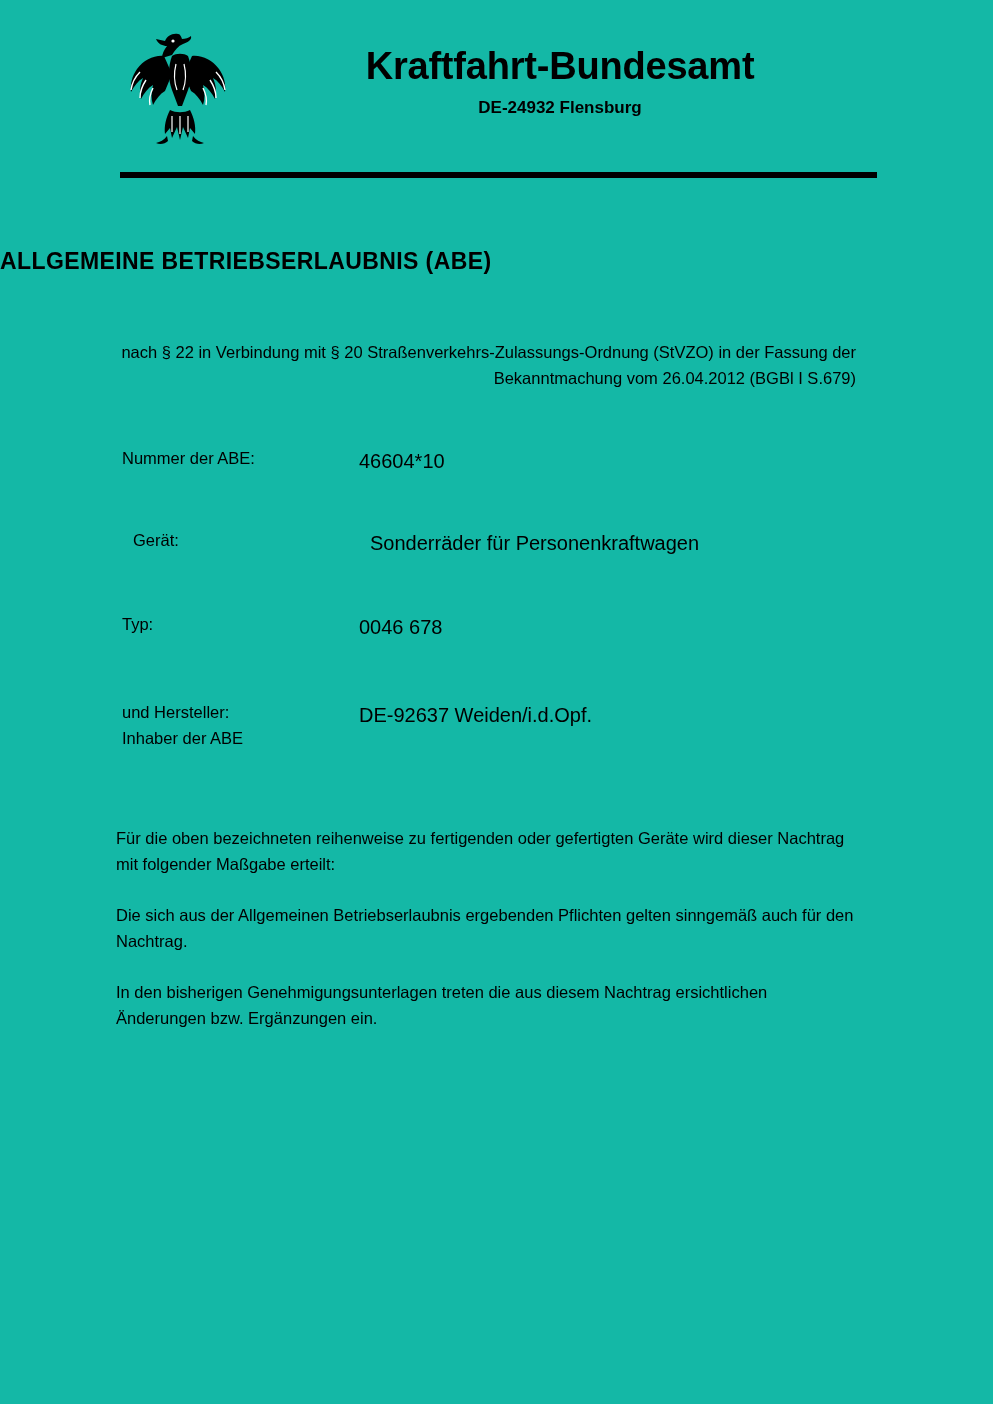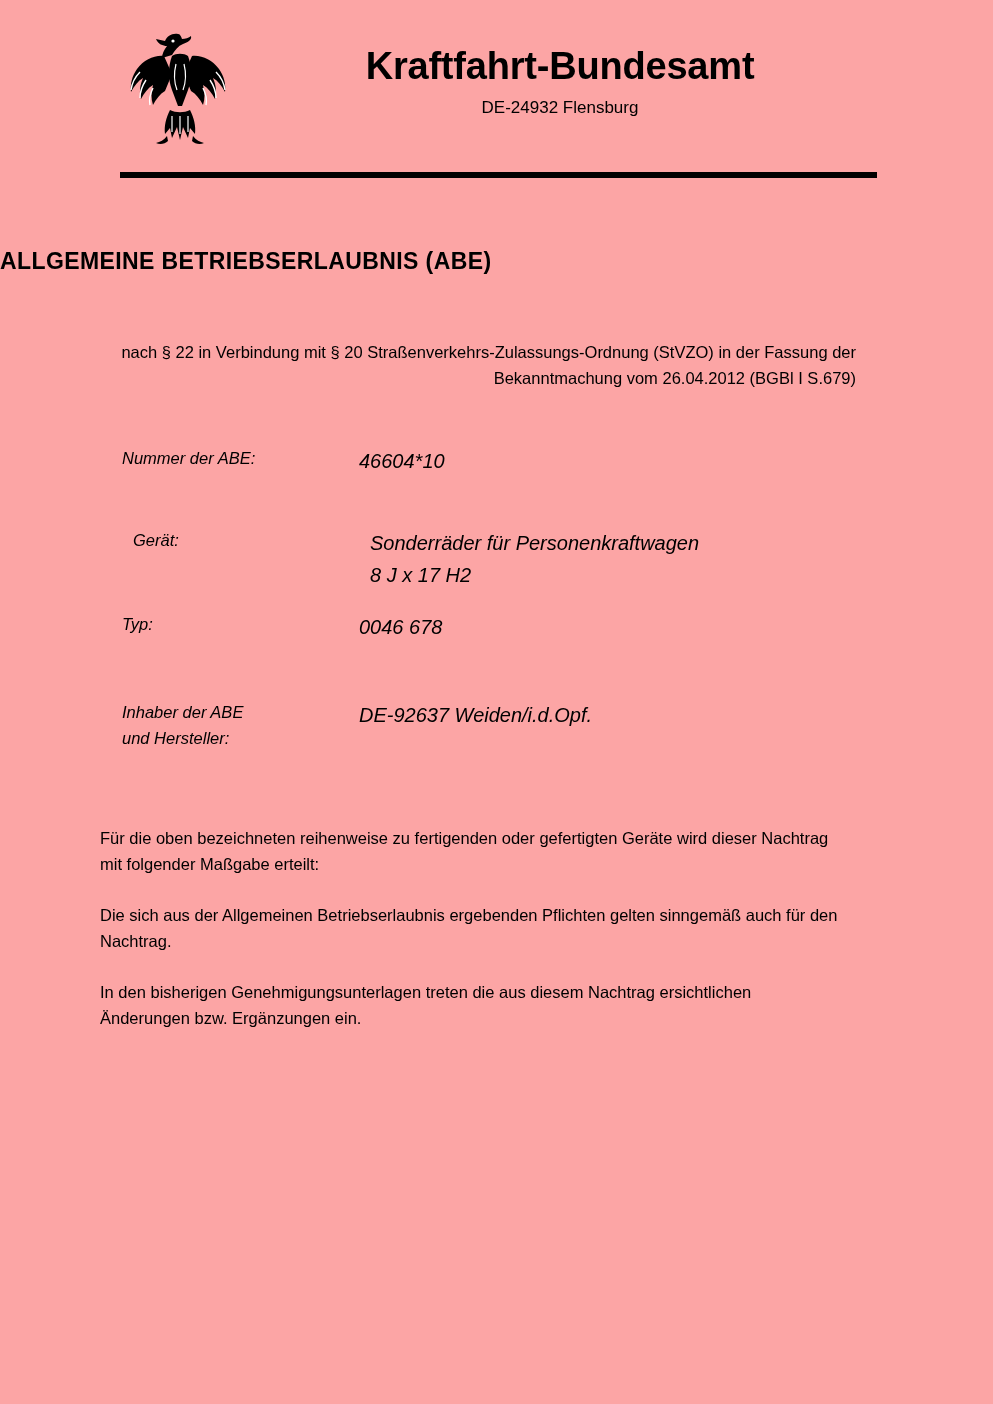--- a/index.html
+++ b/index.html
@@ -9,21 +9,21 @@
   }
   body {
     font-family: "Liberation Sans", sans-serif;
     color: #000000;
   }
   .page {
     position: relative;
     width: 993px;
     height: 1404px;
     margin: 0 auto;
-    background: #fca5a5;
+    background: #14b8a6;
     overflow: hidden;
   }
 
   
   .header {
     position: absolute;
     top: 28px;
     left: 120px;
     width: 760px;
     height: 120px;
@@ -47,21 +47,21 @@
   }
   .org-title {
     font-size: 38px;
     font-weight: bold;
     letter-spacing: -0.2px;
     line-height: 1.1;
   }
   .org-sub {
     margin-top: 10px;
     font-size: 17px;
-    font-weight: normal;
+    font-weight: bold;
   }
 
   .rule {
     position: absolute;
     left: 120px;
     top: 172px;
     width: 757px;
     height: 6px;
     background: #000000;
   }
@@ -91,21 +91,20 @@
   
   .fields {
     position: absolute;
     left: 122px;
     top: 445px;
     width: 740px;
   }
   .field-row {
     position: relative;
     min-height: 26px;
-    font-style: italic;
   }
   .field-label {
     position: absolute;
     left: 0;
     top: 0;
     width: 230px;
     font-size: 16.5px;
     line-height: 1.6;
   }
   .field-value {
@@ -117,21 +116,21 @@
     line-height: 1.6;
   }
   .row-abe { margin-top: 0px; height: 82px; }
   .row-geraet { height: 84px; margin-left: 11px; }
   .row-typ { height: 88px; }
   .row-inhaber { height: 60px; }
 
   
   .body-text {
     position: absolute;
-    left: 100px;
+    left: 116px;
     top: 826px;
     width: 745px;
     font-size: 16.5px;
     line-height: 1.55;
   }
   .body-text p {
     margin: 0 0 26px 0;
   }
   .body-text p:last-child { margin-bottom: 12px; }
 </style>
@@ -188,33 +187,32 @@
 
     <div class="field-row row-abe">
       <div class="field-label">Nummer der ABE:</div>
       <div class="field-value">46604*10</div>
     </div>
 
     <div class="field-row row-geraet">
       <div class="field-label">Gerät:</div>
       <div class="field-value">
         <div>Sonderräder für Personenkraftwagen</div>
-        <div>8 J x 17 H2</div>
       </div>
     </div>
 
     <div class="field-row row-typ">
       <div class="field-label">Typ:</div>
       <div class="field-value">0046 678</div>
     </div>
 
     <div class="field-row row-inhaber">
       <div class="field-label">
+        <div>und Hersteller:</div>
         <div>Inhaber der ABE</div>
-        <div>und Hersteller:</div>
       </div>
       <div class="field-value">
         <div>DE-92637 Weiden/i.d.Opf.</div>
       </div>
     </div>
 
   </div>
 
   <div class="body-text">
     <p>Für die oben bezeichneten reihenweise zu fertigenden oder gefertigten Geräte wird dieser Nachtrag mit folgender Maßgabe erteilt:</p>

